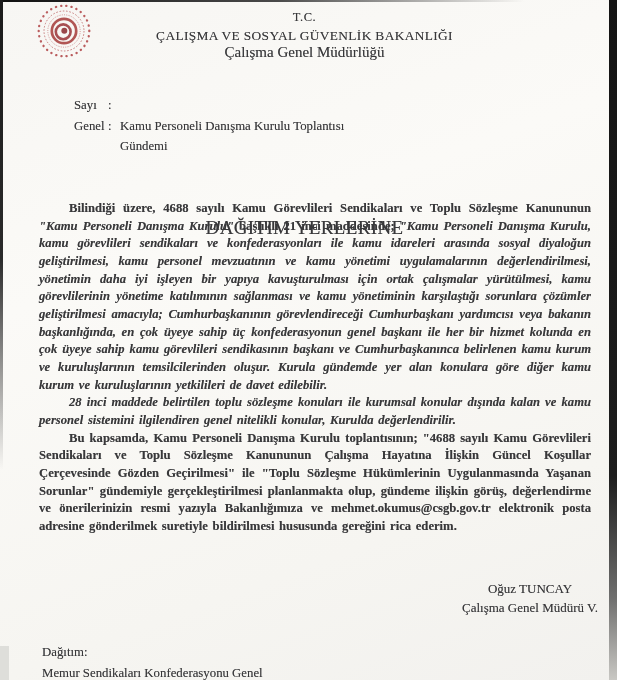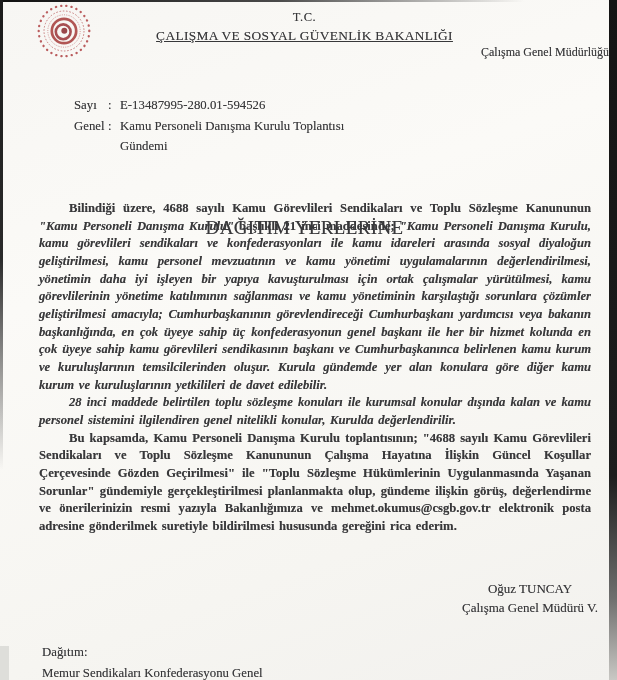--- a/index.html
+++ b/index.html
@@ -20,22 +20,22 @@
   .edge-top{position:absolute;top:0;left:0;width:100%;height:2px;
     background:linear-gradient(to right,#101010 0%,#4a4a4a 45%,rgba(90,90,90,0) 85%);}
   .edge-bottom-left{position:absolute;left:0;bottom:0;width:9px;height:34px;background:#dededa;}
 
   
   .seal{position:absolute;left:36px;top:3px;width:56px;height:56px;opacity:0.88;}
 
   
   .letterhead{position:absolute;top:9px;left:0;width:609px;text-align:center;line-height:17.5px;}
   .letterhead .tc{font-size:12.5px;letter-spacing:0.6px;}
-  .letterhead .ministry{font-size:13.4px;letter-spacing:0.35px;text-decoration:underline;}
-  .letterhead .directorate{font-size:12px;text-align:right;}
+  .letterhead .ministry{font-size:13.4px;letter-spacing:0.35px;}
+  .letterhead .directorate{font-size:15px;}
 
   
   .meta{position:absolute;top:95px;left:42px;font-size:12.8px;line-height:20.5px;margin-left:32px;}
   .meta .row{display:flex;align-items:flex-start;}
   .meta .lbl{width:34px;}
   .meta .colon{width:12px;}
   .meta .val{white-space:nowrap;}
 
   .salutation{position:absolute;top:169px;left:0;width:609px;text-align:center;
     font-size:19px;letter-spacing:0.35px;margin-top:48px;}
@@ -77,21 +77,20 @@
   <div class="letterhead">
     <div class="tc">T.C.</div>
     <div class="ministry">ÇALIŞMA VE SOSYAL GÜVENLİK BAKANLIĞI</div>
     <div class="directorate">Çalışma Genel Müdürlüğü</div>
   </div>
 
   <div class="meta">
     <div class="row">
       <span class="lbl">Sayı</span>
       <span class="colon">:</span>
-      <span class="val">E-13487995-280.01-594526</span>
     </div>
     <div class="row">
       <span class="lbl">Genel</span>
       <span class="colon">:</span>
       <span class="val">
         <span>Kamu Personeli Danışma Kurulu Toplantısı</span><br>
         <span>Gündemi</span>
       </span>
     </div>
   </div>

